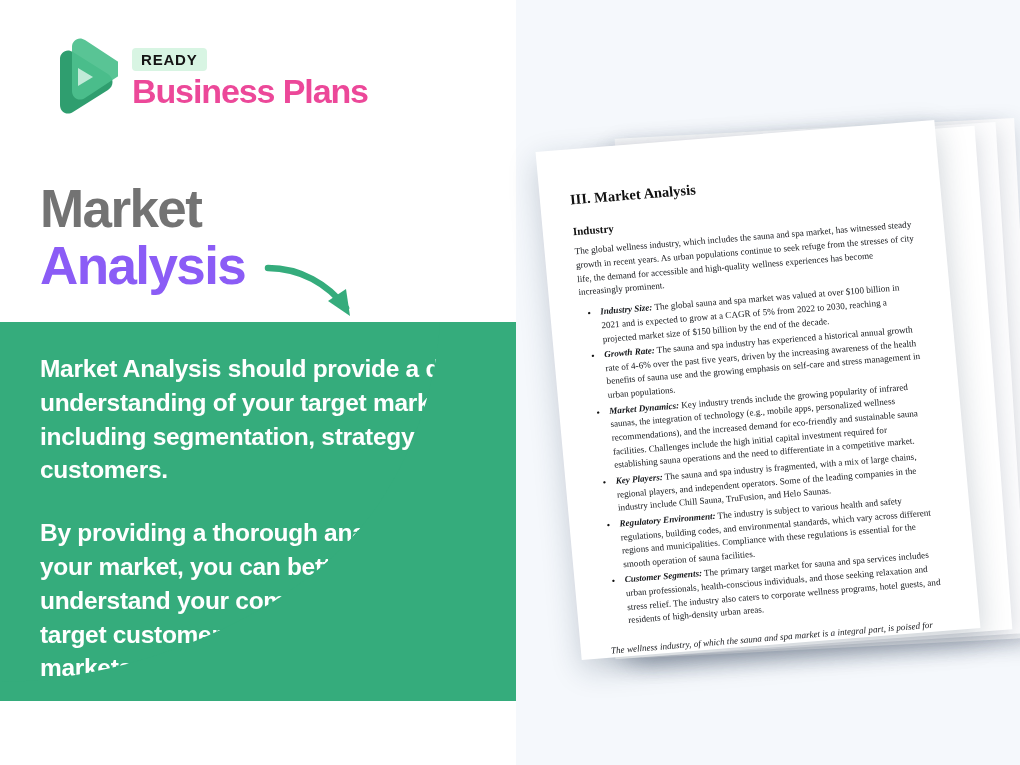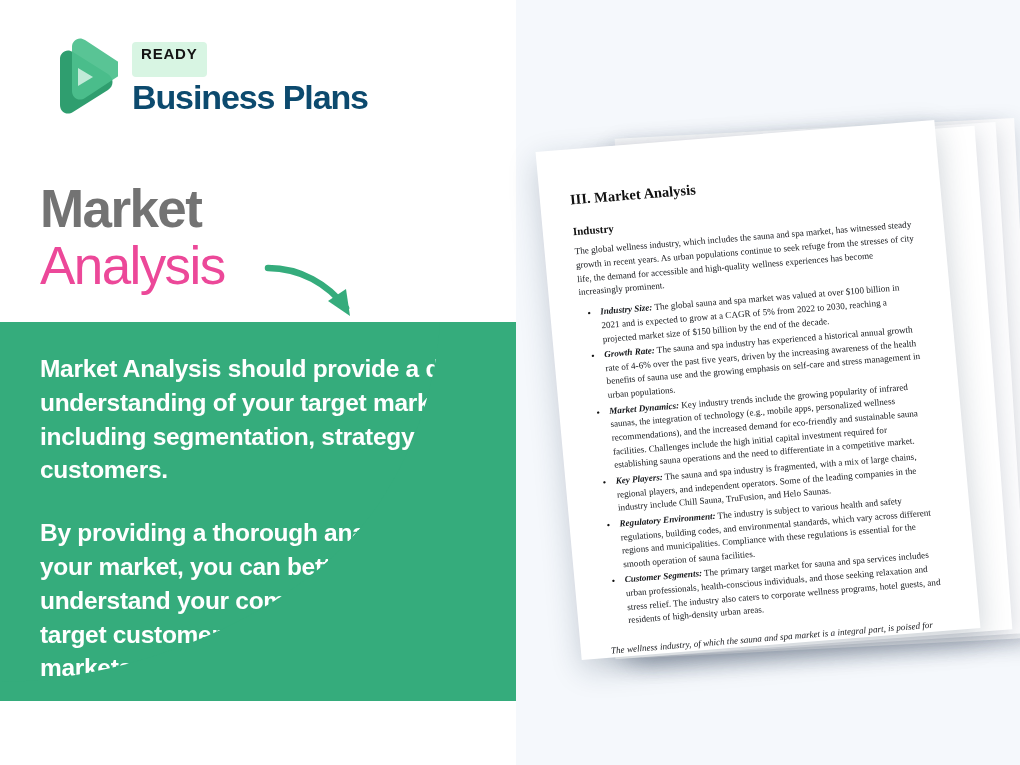--- a/index.html
+++ b/index.html
@@ -41,43 +41,43 @@
     position: relative;
   }
   .logo-text { display: flex; flex-direction: column; gap: 3px; }
   .ready-badge {
     align-self: flex-start;
     background: #d8f5e3;
     color: #141414;
     font-size: 15px;
     font-weight: 700;
     letter-spacing: 0.8px;
-    padding: 3px 9px 15px 9px;
+    padding: 3px 9px 3px 9px;
     border-radius: 4px;
     line-height: 1.15;
   }
   .brand-name {
     font-size: 34px;
     font-weight: 800;
-    color: #0c4a6e;
+    color: #ec4899;
     letter-spacing: -1.1px;
     line-height: 1.05;
   }
 
   
   .headline {
     position: absolute; left: 40px; top: 180px;
     width: 430px;
   }
   .headline-line1 {
     font-size: 53px; font-weight: 800; color: #737373;
     letter-spacing: -1.6px; line-height: 1.08;
   }
   .headline-line2 {
-    font-size: 53px; font-weight: 400; color: #ec4899;
+    font-size: 53px; font-weight: 700; color: #8b5cf6;
     letter-spacing: -1.6px; line-height: 1.08;
   }
 
   
   .arrow {
     position: absolute; left: 262px; top: 258px;
     width: 120px; height: 72px;
     pointer-events: none;
   }
 

